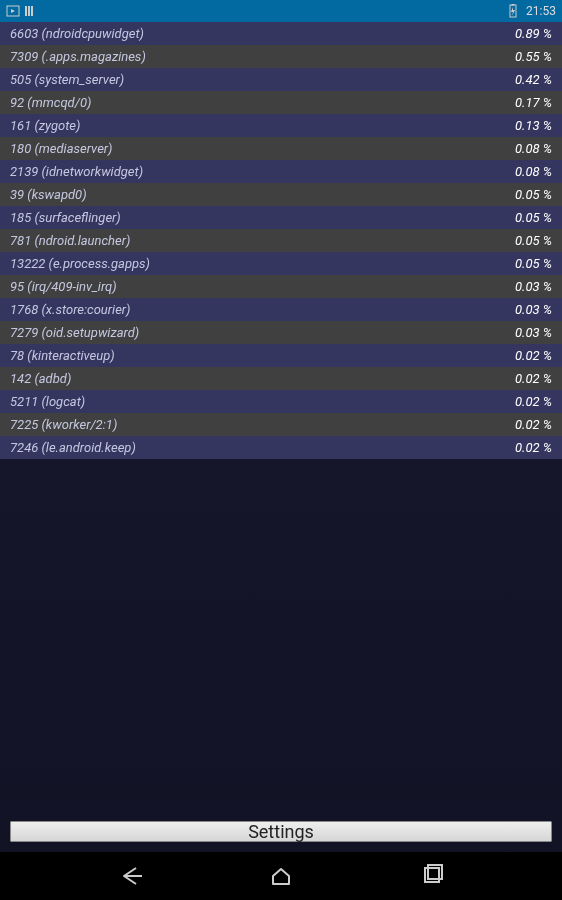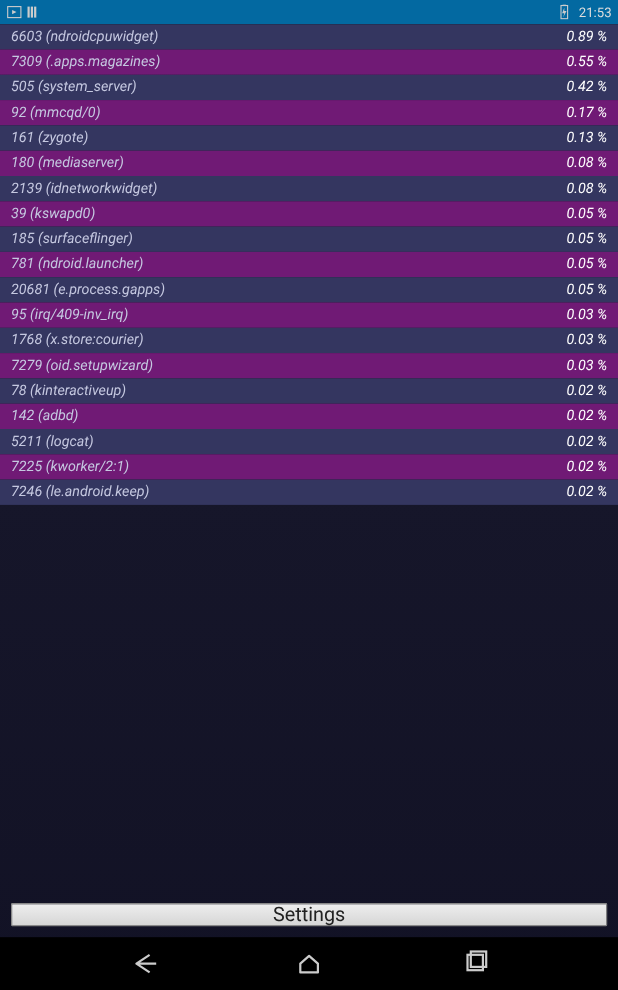--- a/index.html
+++ b/index.html
@@ -34,21 +34,21 @@
       height: 23px;
       display: flex;
       align-items: center;
       justify-content: space-between;
       padding: 0 10px;
       font-size: 13px;
       color: #c5c8e0;
       font-style: italic;
     }
     .row-odd { background: #343660; }
-    .row-even { background: #701a75; }
+    .row-even { background: #404040; }
     .row-pid { color: #c5c8e0; }
     .row-pct { color: #fff; font-size: 13px; margin-left: 36px; }
     .settings-bar {
       margin: 10px;
       height: 21px;
       background: linear-gradient(180deg, #eeeeee 0%, #d6d6d6 100%);
       border: 1px solid #888;
       border-radius: 1px;
       display: flex;
       align-items: center;
@@ -139,21 +139,21 @@
     </div>
     <div class="row row-odd">
       <span class="row-pid">185 (surfaceflinger)</span>
       <span class="row-pct">0.05 %</span>
     </div>
     <div class="row row-even">
       <span class="row-pid">781 (ndroid.launcher)</span>
       <span class="row-pct">0.05 %</span>
     </div>
     <div class="row row-odd">
-      <span class="row-pid">20681 (e.process.gapps)</span>
+      <span class="row-pid">13222 (e.process.gapps)</span>
       <span class="row-pct">0.05 %</span>
     </div>
     <div class="row row-even">
       <span class="row-pid">95 (irq/409-inv_irq)</span>
       <span class="row-pct">0.03 %</span>
     </div>
     <div class="row row-odd">
       <span class="row-pid">1768 (x.store:courier)</span>
       <span class="row-pct">0.03 %</span>
     </div>

